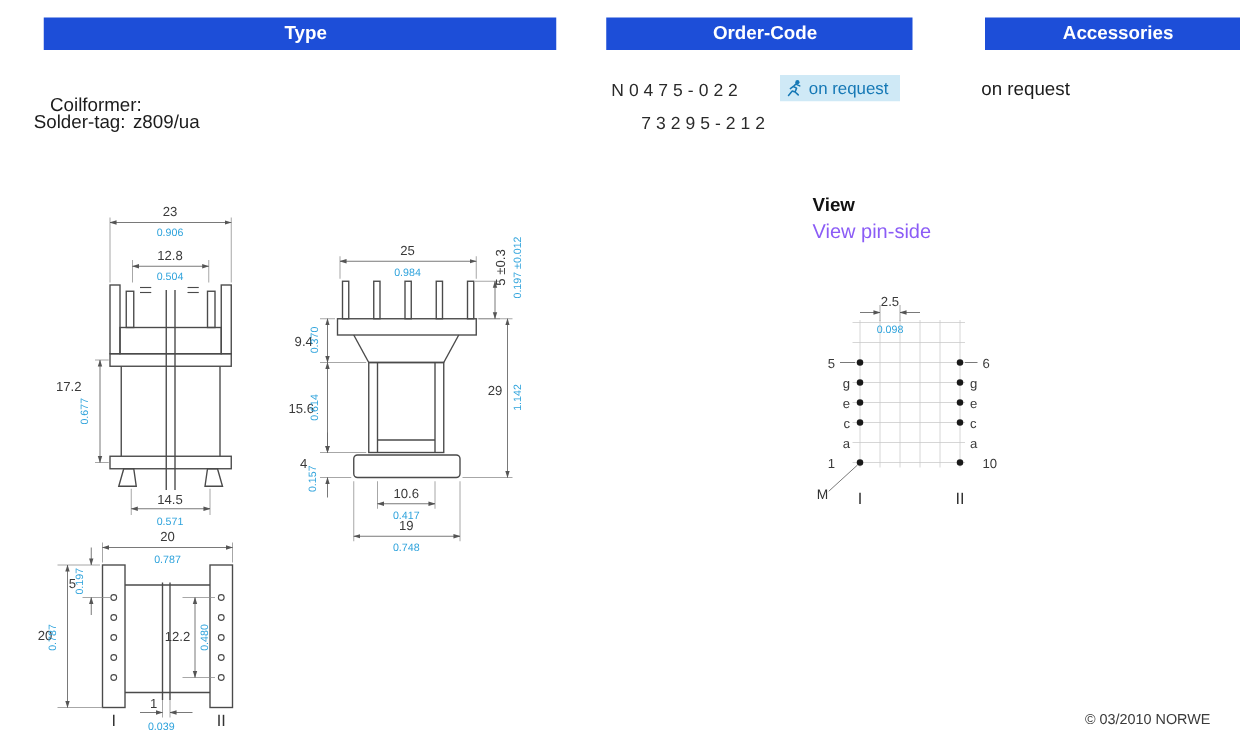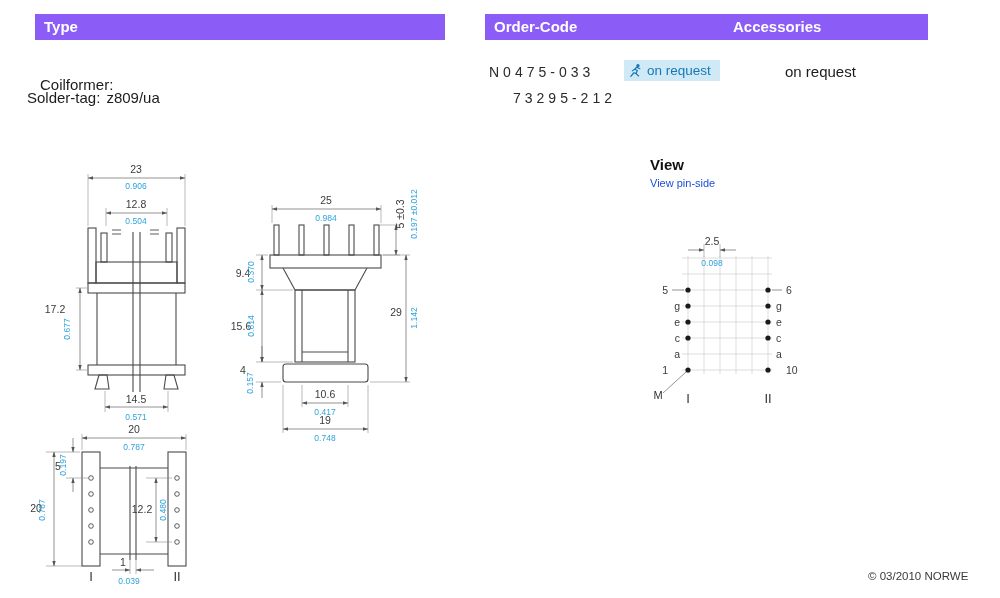--- a/index.html
+++ b/index.html
@@ -1,31 +1,31 @@
 <!DOCTYPE html>
 <html><head>
 <meta charset="utf-8">
 <style>
   html,body{margin:0;padding:0;background:#ffffff;}
   body{width:1000px;height:598px;position:relative;font-family:"Liberation Sans",sans-serif;overflow:hidden;}
 
-  .bar{position:absolute;top:14px;height:26px;background:#8b5cf6;color:#ffffff;
-       font-size:15px;font-weight:bold;line-height:26px;padding-left:9px;box-sizing:border-box;}
+  .bar{position:absolute;top:14px;height:26px;background:#1d4ed8;color:#ffffff;
+       font-size:15px;font-weight:bold;line-height:26px;padding-left:9px;box-sizing:border-box;text-align:center;}
   .bar-type{left:35px;width:410px;}
   .bar-order{left:485px;width:245px;}
-  .bar-acc{left:724px;width:204px;}
+  .bar-acc{left:788px;width:204px;}
 
   .txt{position:absolute;font-size:15px;color:#1c1c1c;display:flex;gap:6px;white-space:nowrap;}
   .code{position:absolute;font-size:14px;letter-spacing:4px;color:#2a2a2a;white-space:nowrap;}
   .badge{position:absolute;left:624px;top:60px;height:21px;background:#CFE9F6;display:flex;
          align-items:center;gap:4px;padding:0 9px 0 4px;color:#1578B5;font-size:13.5px;white-space:nowrap;}
   .badge svg{display:block;}
 
   .grid-title{position:absolute;left:650px;top:156px;font-size:15px;font-weight:bold;color:#111;}
-  .grid-sub{position:absolute;left:650px;top:177px;font-size:11px;color:#1d4ed8;}
+  .grid-sub{position:absolute;left:650px;top:177px;font-size:16px;color:#8b5cf6;}
 
   .footer{position:absolute;left:868px;top:570px;font-size:11.5px;color:#3a3a3a;white-space:nowrap;}
 
   .drawings{position:absolute;left:0;top:140px;}
   .drawings text{font-family:"Liberation Sans",sans-serif;}
   .mm{font-size:10.5px;fill:#3a3a3a;}
   .in{font-size:8.5px;fill:#2FA3DC;}
   .rom{font-family:"Liberation Serif",serif;font-size:13px;fill:#333;}
   .mlab{font-size:11px;fill:#333;}
   .part{stroke:#4a4a4a;stroke-width:1.1;fill:none;}
@@ -49,21 +49,21 @@
 </div>
 
 <div class="txt" style="left:40px;top:76px;flex-direction:column;">
   <span>Coilformer:</span>
 </div>
 <div class="txt" style="left:27px;top:89px;">
   <span>Solder-tag:</span>
   <span>z809/ua</span>
 </div>
 
-<div class="code" style="left:489px;top:64px;">N0475-033</div>
+<div class="code" style="left:489px;top:64px;">N0475-022</div>
 <div class="badge">
   <svg width="15" height="15" viewBox="0 0 16 16">
     <circle cx="10.6" cy="2.9" r="1.8" fill="#1578B5"></circle>
     <path d="M3 14.2 L6.2 10.4 L8.6 11.3 L9.9 8 L7.1 6.6 L9.2 4.6 M8.6 11.3 L11.3 13.8 M7.1 6.6 L4.6 8.4 M9.2 4.6 L12.6 6.1" stroke="#1578B5" stroke-width="1.3" fill="none" stroke-linecap="round" stroke-linejoin="round"></path>
   </svg>
   <span>on request</span>
 </div>
 <div class="code" style="left:513px;top:90px;">73295-212</div>
 
 <div class="txt" style="left:785px;top:63px;">

